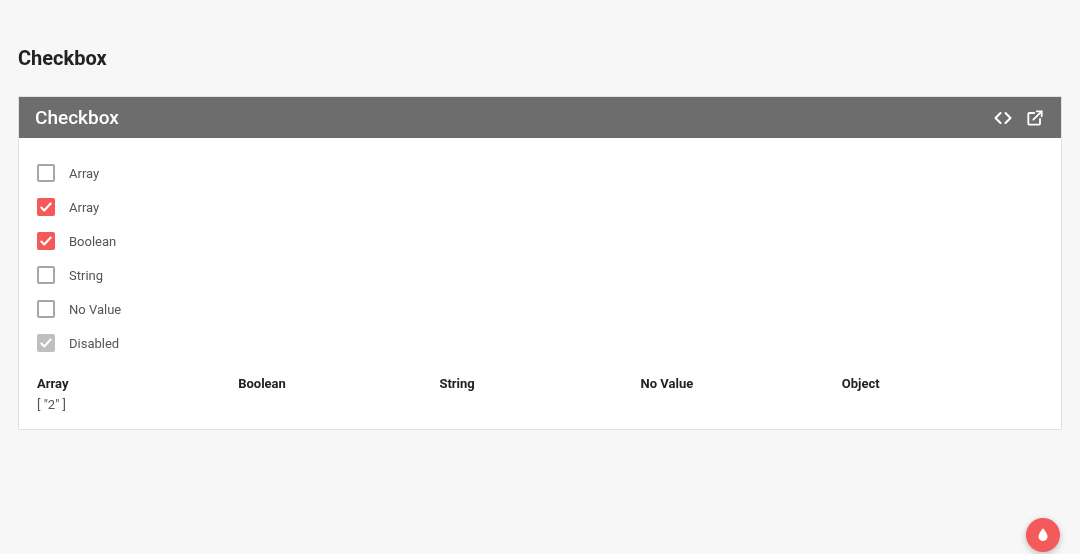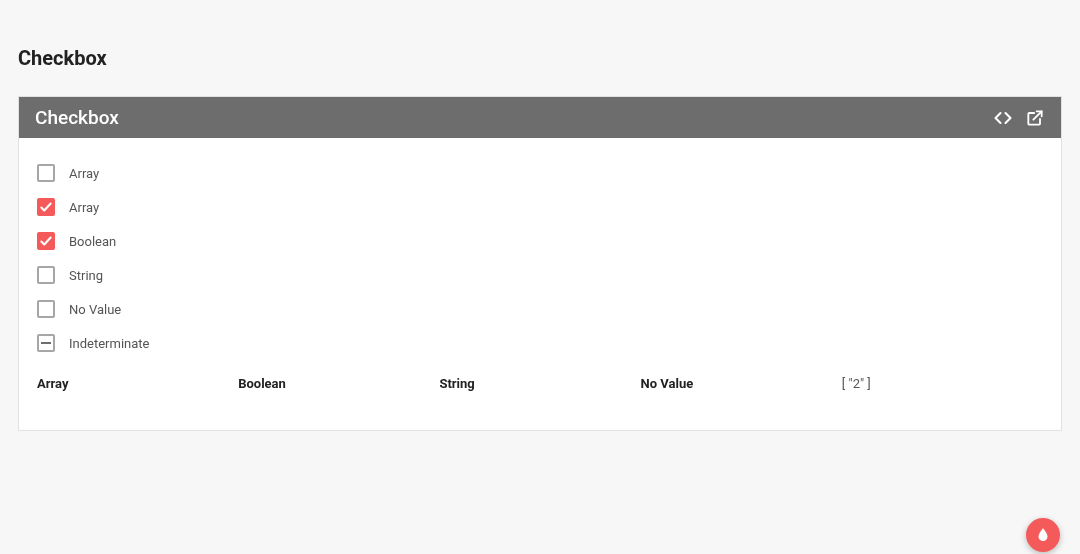--- a/index.html
+++ b/index.html
@@ -196,33 +196,38 @@
       <div class="cb-row">
         <span class="cb-box"></span>
         <span class="cb-label">String</span>
       </div>
 
       <div class="cb-row">
         <span class="cb-box"></span>
         <span class="cb-label">No Value</span>
       </div>
 
-
-
-
-      <div class="cb-row">
-        <span class="cb-box indeterminate"></span>
-        <span class="cb-label">Indeterminate</span>
-      </div>
+      <div class="cb-row">
+        <span class="cb-box disabled">
+          <svg class="cb-check-svg" viewBox="0 0 24 24" fill="none" stroke="#fff" stroke-width="3.5" stroke-linecap="round" stroke-linejoin="round">
+            <polyline points="4 13 9 18 20 6"></polyline>
+          </svg>
+        </span>
+        <span class="cb-label">Disabled</span>
+      </div>
+
+
+
 
       <div class="results">
         <div class="col-header">Array</div>
         <div class="col-header">Boolean</div>
         <div class="col-header">String</div>
         <div class="col-header">No Value</div>
+        <div class="col-header">Object</div>
 
         <div class="col-value">[ "2" ]</div>
         <div class="col-value"></div>
         <div class="col-value"></div>
         <div class="col-value"></div>
       </div>
     </div>
   </div>
 
   <div class="fab">

